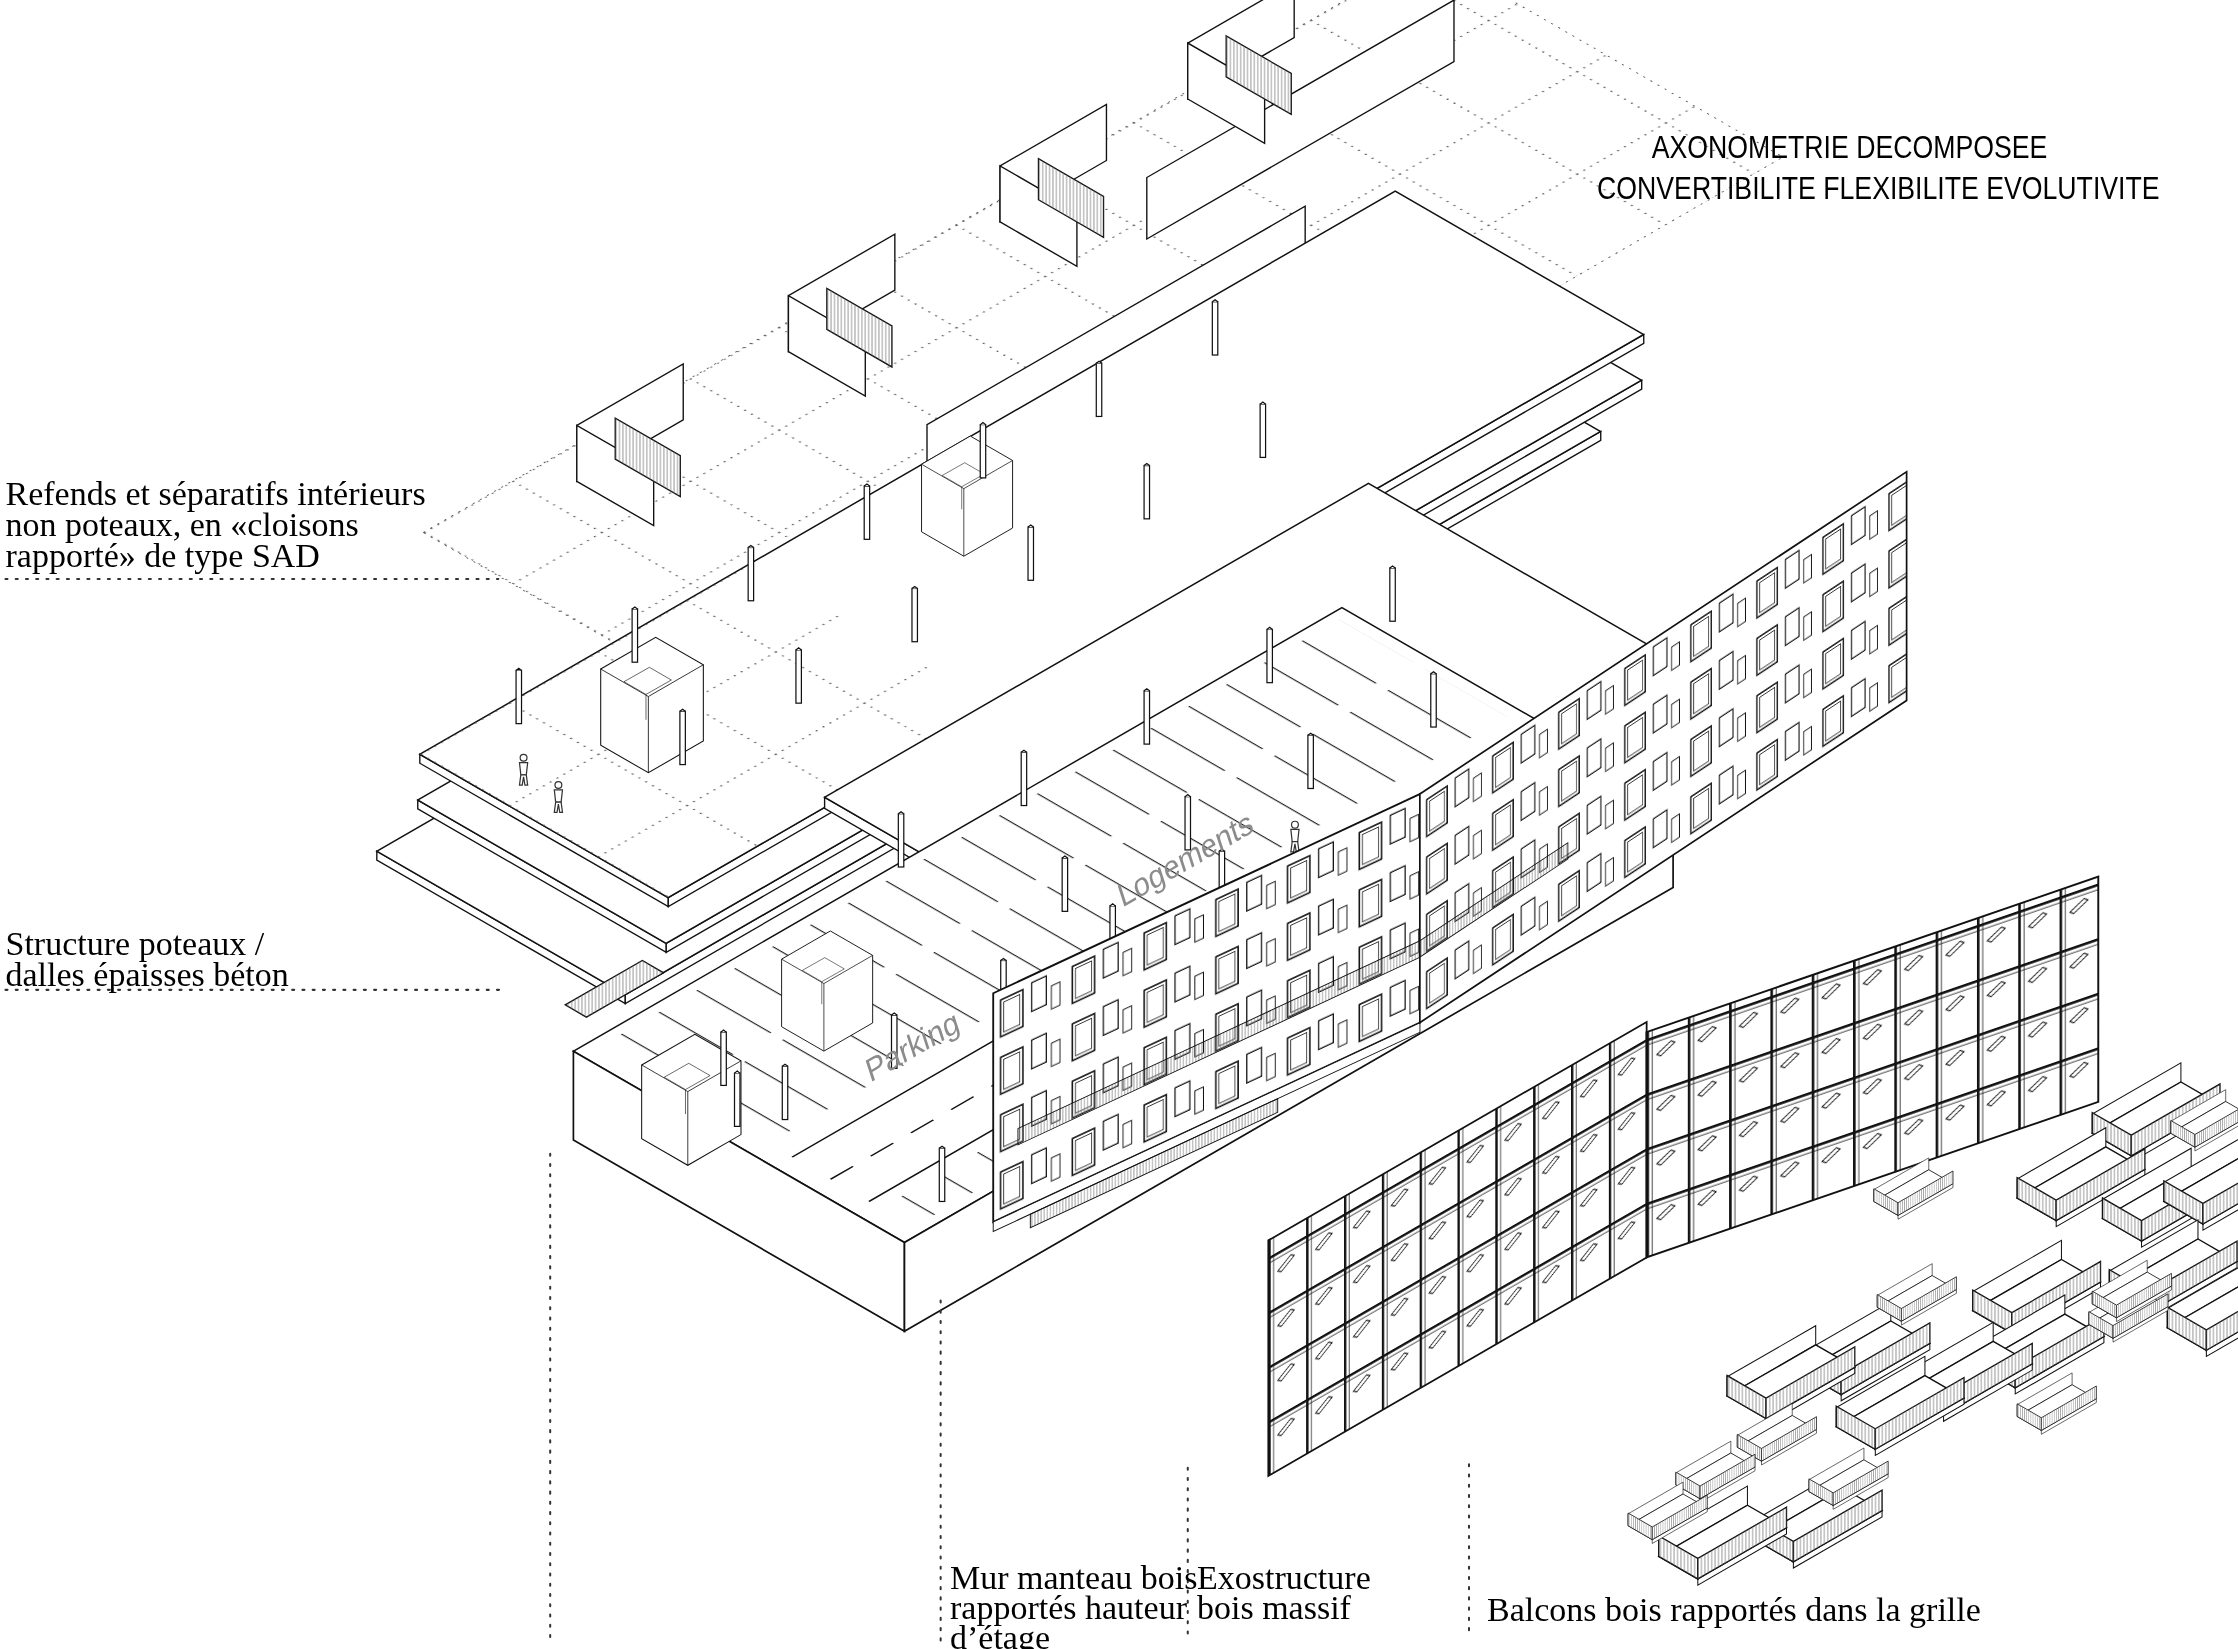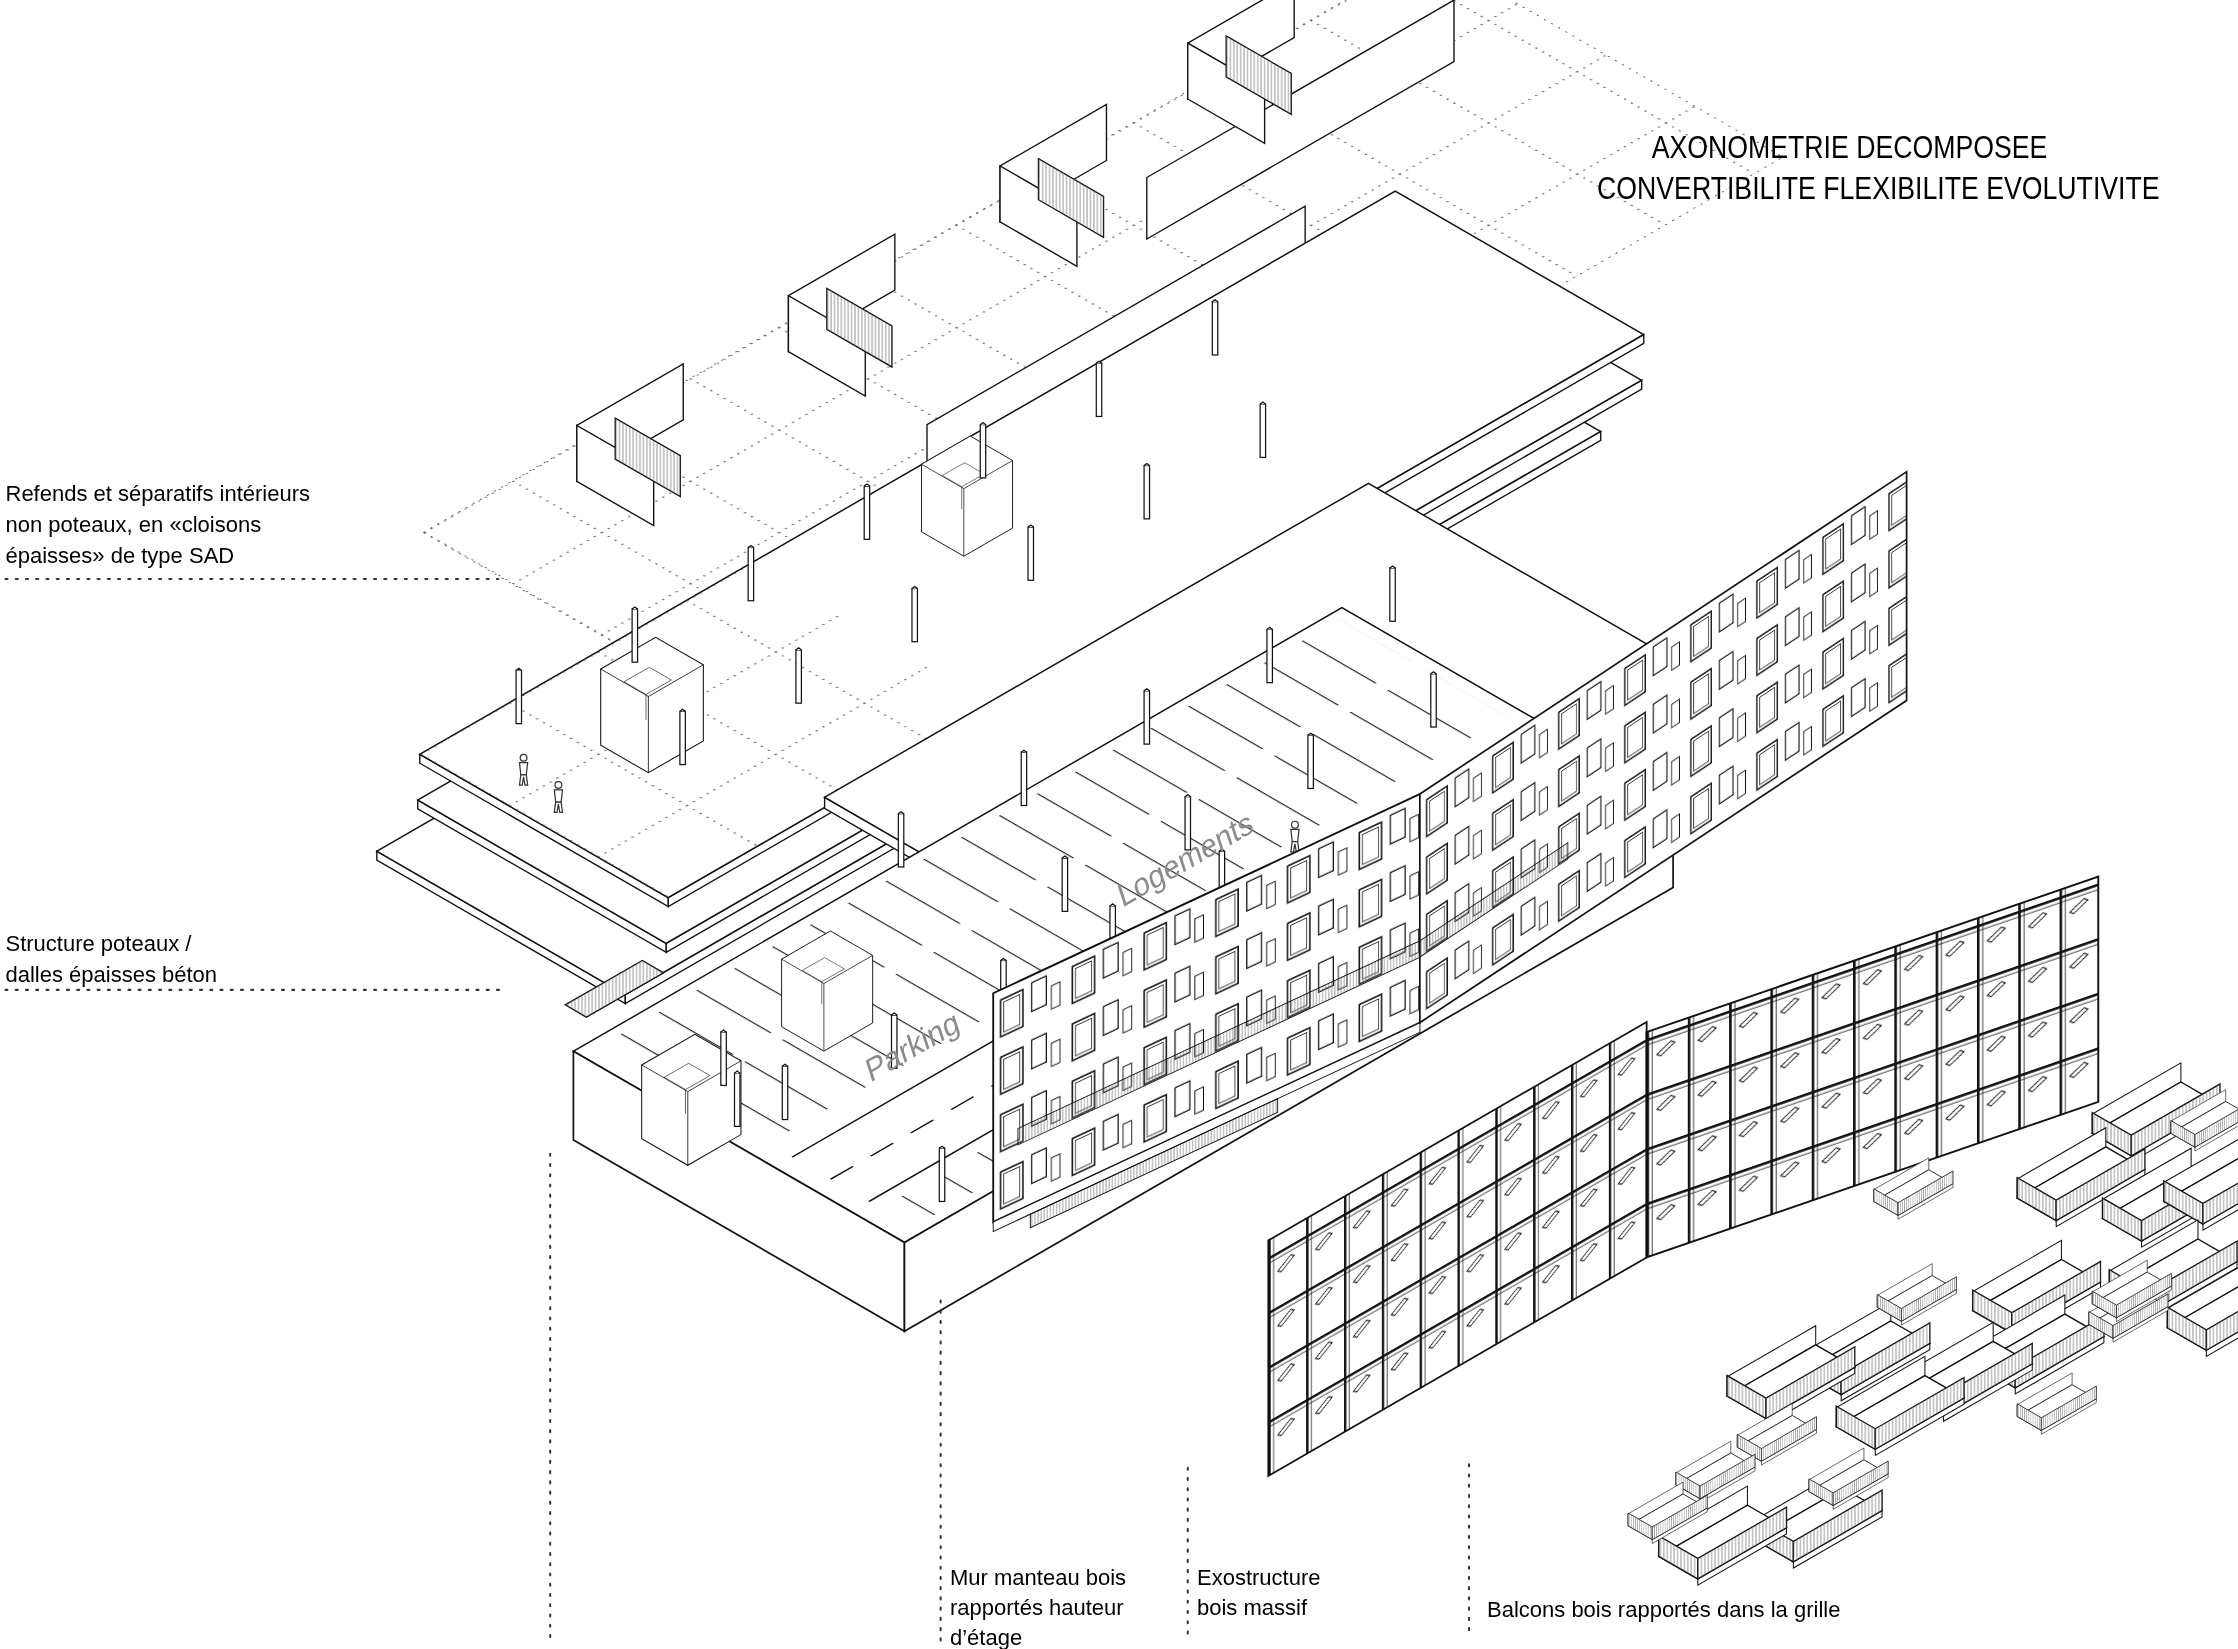--- a/index.html
+++ b/index.html
@@ -2,21 +2,21 @@
 <html style="font-size:11px"><head>
 <meta charset="utf-8">
 <style>
   html,body{margin:0;padding:0;background:#fff;}
   .stage{position:relative;width:2239px;height:1650px;background:#fff;overflow:hidden;
          font-family:"Liberation Sans",sans-serif;color:#000;}
   svg{position:absolute;left:0;top:0;}
   .title{position:absolute;left:1556px;top:127px;width:587px;text-align:center;
          font-size:31px;line-height:41px;letter-spacing:0px;
          transform:scaleX(.86);transform-origin:50% 0;white-space:nowrap;}
-  .anno{position:absolute;font-size:22px;line-height:31px;white-space:nowrap;}
+  .anno{position:absolute;font-size:34px;line-height:31px;white-space:nowrap;font-family:Liberation Serif, serif;}
   .anno div{white-space:nowrap;}
   .isolabel{position:absolute;font-size:31px;color:#8c8c8c;
             transform:rotate(-30deg) skewX(-12deg);transform-origin:0 50%;white-space:nowrap;}
 </style>
 </head>
 <body>
 
 <div class="stage">
 
 <svg width="2239" height="1650" viewBox="0 0 3280 2417">
@@ -250,21 +250,21 @@
 </svg>
 
 <div class="title">
   <div>AXONOMETRIE DECOMPOSEE</div>
   <div>CONVERTIBILITE FLEXIBILITE EVOLUTIVITE</div>
 </div>
 
 <div class="anno" style="left:5.5px;top:478px;">
   <div>Refends et séparatifs intérieurs</div>
   <div>non poteaux, en «cloisons</div>
-  <div>épaisses» de type SAD</div>
+  <div>rapporté» de type SAD</div>
 </div>
 
 <div class="anno" style="left:5.5px;top:928px;">
   <div>Structure poteaux /</div>
   <div>dalles épaisses béton</div>
 </div>
 
 
 <div class="anno" style="left:950px;top:1563px;line-height:30px;">
   <div>Mur manteau bois</div>

